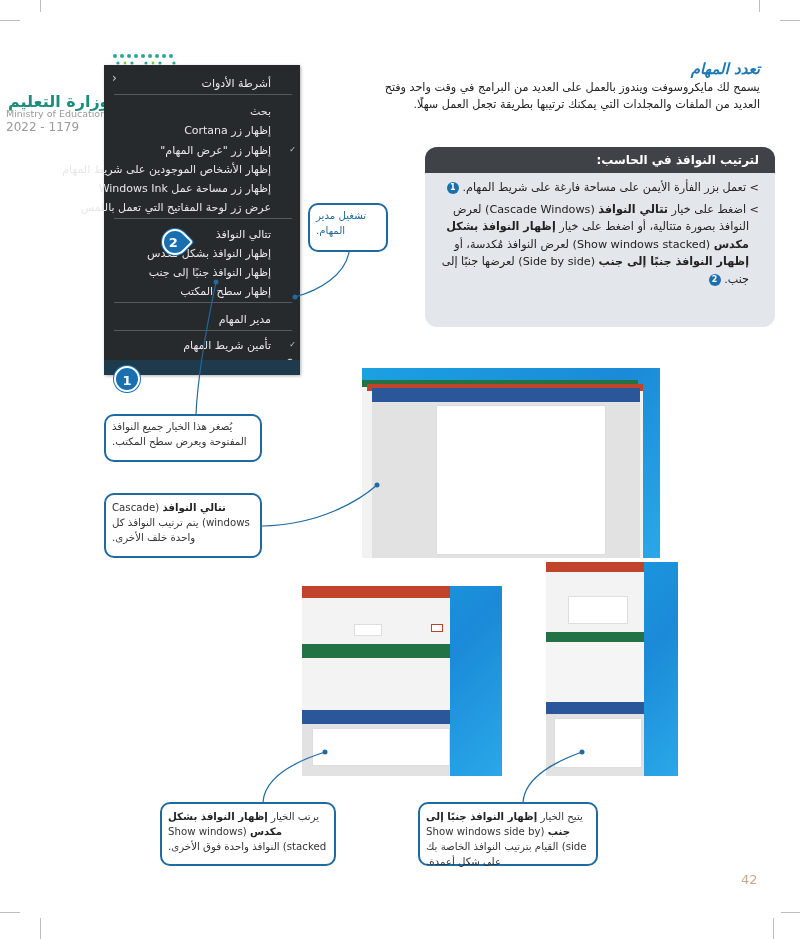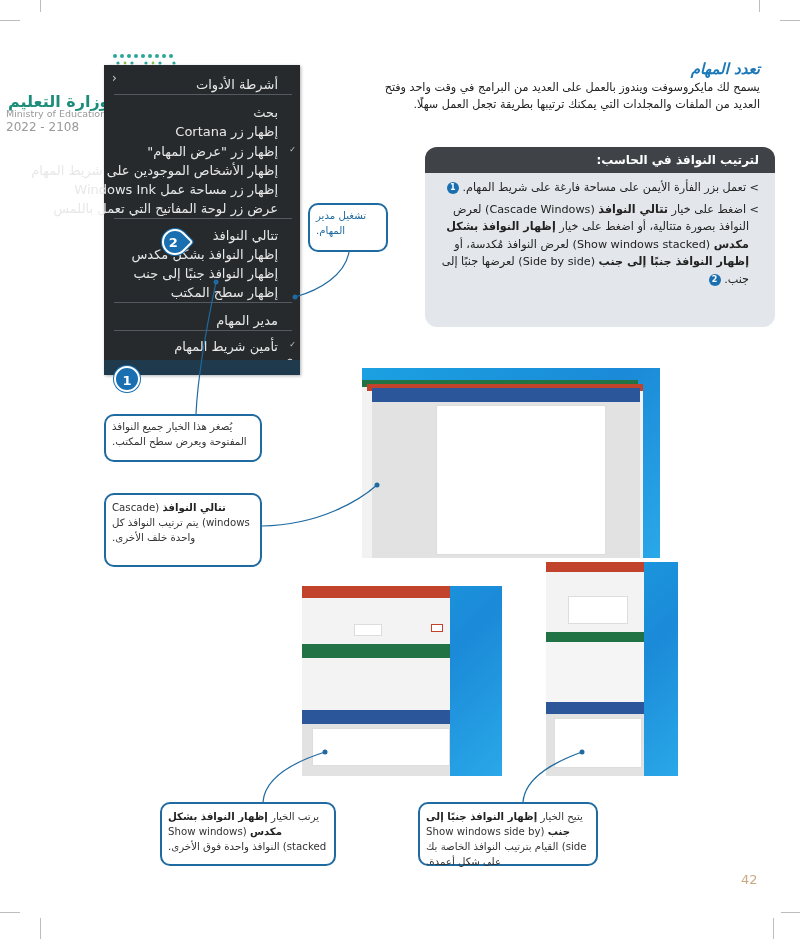--- a/index.html
+++ b/index.html
@@ -7,21 +7,21 @@
   body { position: relative; font-family: "DejaVu Sans", sans-serif; color: #222; }
 
   .crop { position: absolute; background: #bdbdbd; }
   .logo-dots { position: absolute; left: 110px; top: 52px; width: 70px; height: 24px; }
   .logo-ar { position: absolute; left: 8px; top: 92px; font-size: 16px; color: #1c8d7b; font-weight: bold; direction: rtl; }
   .logo-en { position: absolute; left: 6px; top: 108px; font-size: 9.5px; color: #9a9a9a; }
   .logo-yr { position: absolute; left: 6px; top: 120px; font-size: 12px; color: #9a9a9a; }
 
   
   .menu { position: absolute; left: 104px; top: 65px; width: 196px; height: 310px; background: #262a2d; color: #e8e8e8; direction: rtl; box-shadow: 1px 1px 3px rgba(0,0,0,0.3); }
-  .menu-item { position: absolute; right: 22px; font-size: 13px; white-space: nowrap; }
+  .menu-item { position: absolute; right: 29px; font-size: 11px; white-space: nowrap; }
   .menu-sep { position: absolute; left: 10px; right: 8px; height: 1px; background: #545a5f; }
   .menu-back { position: absolute; left: 8px; top: 6px; font-size: 12px; color: #cfcfcf; }
   .menu-check { position: absolute; right: 4px; font-size: 8px; color: #cfcfcf; }
   .menu-gear { position: absolute; right: 6px; font-size: 9px; color: #dcdcdc; }
   .taskbar { position: absolute; left: 104px; top: 360px; width: 196px; height: 15px; background: #1f3a4c; }
 
   .badge { position: absolute; width: 26px; height: 26px; border-radius: 50%; background: #1a6fb0; color: #fff; font-weight: bold; font-size: 13px; text-align: center; line-height: 26px; border: 2px solid #fff; box-shadow: 0 0 0 1px #1a6fb0; }
   .badge2 { border-radius: 50% 10% 50% 50%; transform: rotate(45deg); }
   .badge2 span { display: inline-block; transform: rotate(-45deg); }
   .badge1 { border-radius: 50% 50% 50% 50%; }
@@ -90,21 +90,21 @@
       <circle cx="57" cy="17" r="1.3"></circle>
   </g>
   <g fill="#8bc34a">
       <circle cx="15" cy="11" r="1.4"></circle>
       <circle cx="43" cy="11" r="1.4"></circle>
       <circle cx="29" cy="22" r="1"></circle>
     </g>
 </svg>
 <div class="logo-ar">وزارة التعليم</div>
 <div class="logo-en">Ministry of Education</div>
-<div class="logo-yr">2022 - 2108</div>
+<div class="logo-yr">2022 - 1179</div>
 
 <div class="menu">
   <span class="menu-back">‹</span>
   <div class="menu-item" style="top:12px;">أشرطة الأدوات</div>
   <div class="menu-sep" style="top:29px;"></div>
   <div class="menu-item" style="top:40px;">بحث</div>
   <div class="menu-item" style="top:59px;">إظهار زر Cortana</div>
   <span class="menu-check" style="top:80px;">✓</span>
   <div class="menu-item" style="top:79px;">إظهار زر "عرض المهام"</div>
   <div class="menu-item" style="top:98px;">إظهار الأشخاص الموجودين على شريط المهام</div>
@@ -134,21 +134,21 @@
 <div class="steps">
   <div class="steps-head">لترتيب النوافذ في الحاسب:</div>
   <div class="steps-body">
     <p>&gt; <span>تعمل بزر الفأرة الأيمن على مساحة فارغة على شريط المهام.</span> <span class="mini">1</span></p>
     <p>&gt; <span>اضغط على خيار </span><b>تتالي النوافذ</b><span> (Cascade Windows) لعرض النوافذ بصورة متتالية، أو اضغط على خيار </span><b>إظهار النوافذ بشكل مكدس</b><span> (Show windows stacked) لعرض النوافذ مُكدسة، أو </span><b>إظهار النوافذ جنبًا إلى جنب</b><span> (Side by side) لعرضها جنبًا إلى جنب.</span> <span class="mini">2</span></p>
   </div>
 </div>
 
 <div class="callout callout-blue" style="left:308px;top:203px;width:80px;height:49px;">تشغيل مدير المهام.</div>
 <div class="callout" style="left:104px;top:414px;width:158px;height:48px;">يُصغر هذا الخيار جميع النوافذ المفتوحة ويعرض سطح المكتب.</div>
-<div class="callout" style="left:104px;top:493px;width:158px;height:74px;padding-top:5px;"><b>تتالي النوافذ</b><span> (Cascade windows) يتم ترتيب النوافذ كل واحدة خلف الأخرى.</span></div>
+<div class="callout" style="left:104px;top:493px;width:158px;height:65px;padding-top:5px;"><b>تتالي النوافذ</b><span> (Cascade windows) يتم ترتيب النوافذ كل واحدة خلف الأخرى.</span></div>
 <div class="callout" style="left:160px;top:802px;width:176px;height:64px;padding-top:5px;"><span>يرتب الخيار </span><b>إظهار النوافذ بشكل مكدس</b><span> (Show windows stacked) النوافذ واحدة فوق الأخرى.</span></div>
 <div class="callout" style="left:418px;top:802px;width:180px;height:64px;padding-top:5px;"><span>يتيح الخيار </span><b>إظهار النوافذ جنبًا إلى جنب</b><span> (Show windows side by side) القيام بترتيب النوافذ الخاصة بك على شكل أعمدة.</span></div>
 
 <div class="desk" style="left:362px;top:368px;width:298px;height:190px;">
   <div class="win" style="left:0;top:12px;width:276px;height:178px;border:none;background:#f2f2f2;">
     <div class="bar bar-green" style="top:0;height:7px;"></div>
   </div>
   <div class="win" style="left:5px;top:16px;width:276px;height:174px;border:none;background:#f2f2f2;">
     <div class="bar bar-red" style="top:0;height:7px;"></div>
   </div>

